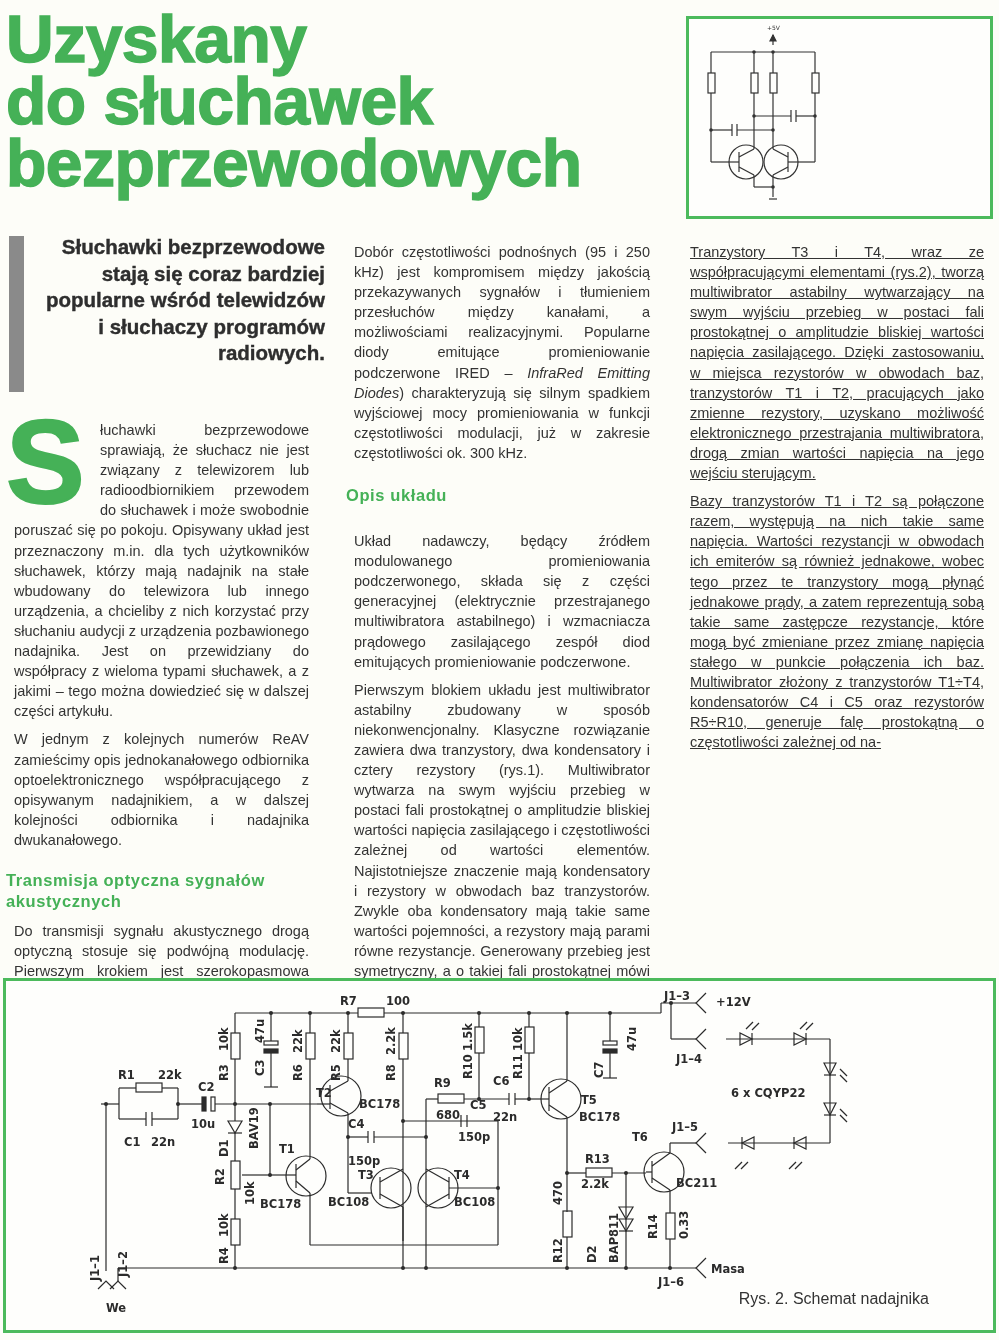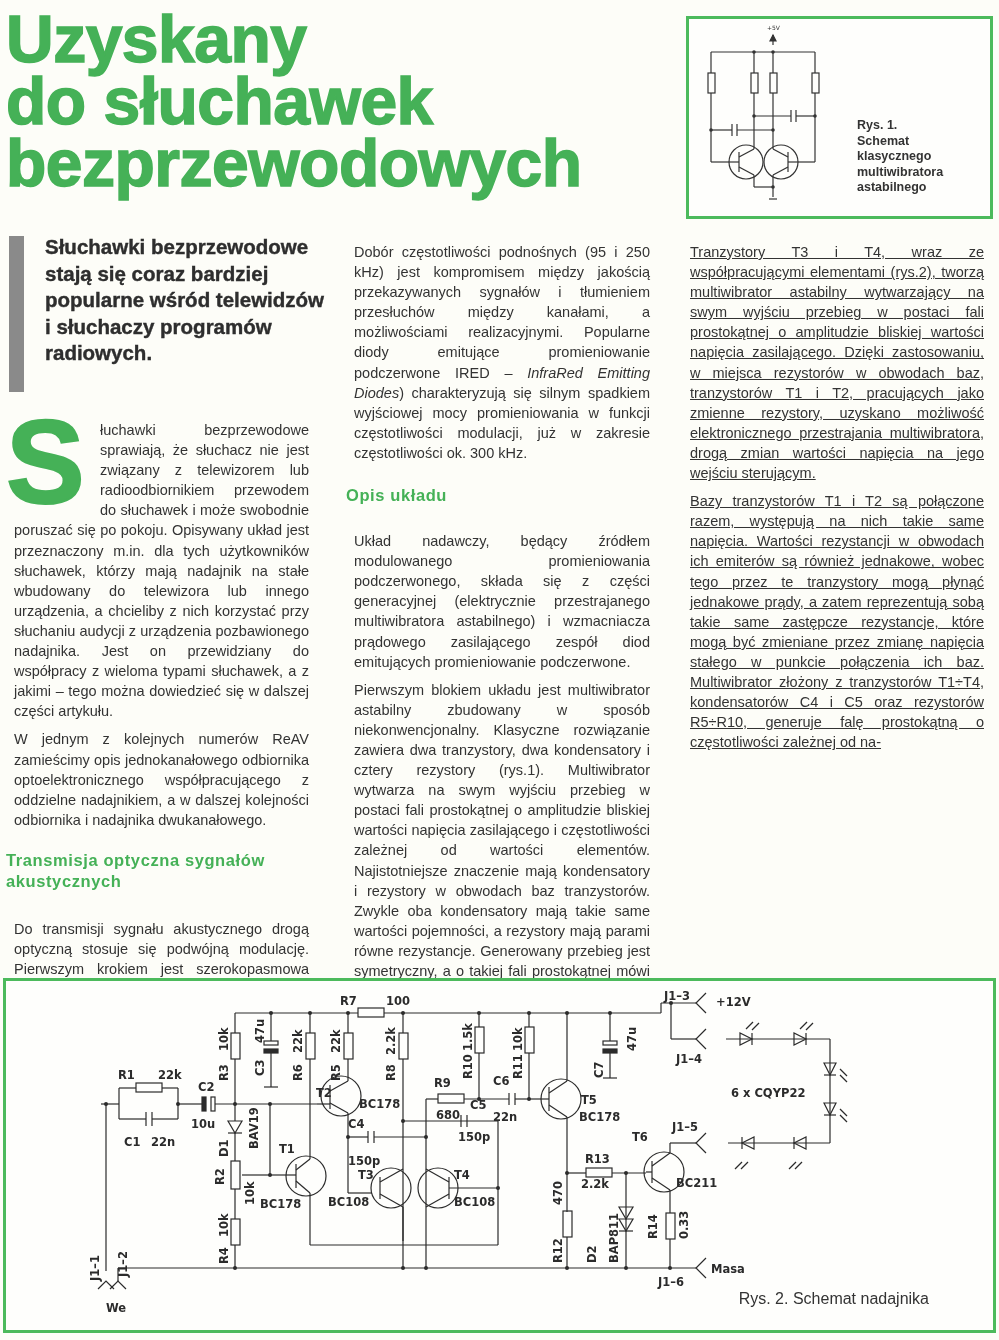--- a/index.html
+++ b/index.html
@@ -20,37 +20,37 @@
     }
     .fig1 svg { position: absolute; left: 0; top: 0; }
     .fig1-caption {
       position: absolute; left: 168px; top: 99px; font-size: 12.5px; line-height: 15.5px;
       font-weight: bold; color: #333;
     }
 
     .lead-bar { position: absolute; left: 9px; top: 236px; width: 15px; height: 156px; background: #8a8a8a; }
     .lead {
       position: absolute; left: 45px; top: 234px; width: 280px;
-      font-weight: 900; font-size: 20.5px; line-height: 26.5px; color: #2e2e2e;
+      font-weight: 900; font-size: 20.5px; line-height: 26.5px; color: #2e2e2e; text-align: right;
       -webkit-text-stroke: 0.4px #2e2e2e;
     }
 
     .col { position: absolute; font-size: 14.5px; line-height: 20.1px; color: #333; text-align: justify; }
     .col p { margin: 8px; }
     .col1 { left: 6px; top: 412px; width: 311px; }
     .col2 { left: 346px; top: 234px; width: 312px; }
     .col3 { left: 682px; top: 234px; width: 310px; text-decoration: underline; }
 
     .dropcap {
       float: left; font-weight: 900; color: #45b157; font-size: 118px; line-height: 92px;
       width: 86px; height: 100px; margin-right: 8px; margin-top: 4px; -webkit-text-stroke: 2px #45b157;
     }
     .subhead {
       font-weight: 900; color: #45b157; font-size: 16.5px; line-height: 21px; letter-spacing: 0.6px;
-      margin: 20px 0 27px 0; text-align: left;
+      margin: 20px 0 9px 0; text-align: left;
     }
     .subhead2 { margin: 22px 0 25px 0; }
     .col em { font-style: italic; }
     .fig2-wrap {
       position: absolute; left: 3px; top: 978px; width: 993px; height: 355px;
       border: 3px solid #4cba5c; background: #fefefc;
     }
     .fig2-wrap svg { position: absolute; left: 0; top: 0; }
     .lbl { font-family: "DejaVu Sans", sans-serif; font-size: 11.5px; font-weight: bold; fill: #2b2b2b; }
     .fig2-caption {
@@ -111,36 +111,29 @@
       <circle cx="65" cy="33" r="1.8"></circle>
         <circle cx="84" cy="33" r="1.8"></circle>
       <circle cx="65" cy="97" r="1.8"></circle>
         <circle cx="126" cy="97" r="1.8"></circle>
       <circle cx="22" cy="111" r="1.8"></circle>
         <circle cx="84" cy="111" r="1.8"></circle>
       <circle cx="84" cy="168" r="1.8"></circle>
     </g>
     <text x="78" y="11" font-size="6" font-family="DejaVu Sans, sans-serif" fill="#333">+5V</text>
   </svg>
-  <div class="fig1-caption">
-    <div>Rys. 1.</div>
-    <div>Schemat</div>
-    <div>klasycznego</div>
-    <div>multiwibratora</div>
-    <div>astabilnego</div>
-  </div>
 </div>
 
 <div class="lead-bar"></div>
 <div class="lead">Słuchawki bezprzewodowe stają się coraz bardziej popularne wśród telewidzów i słuchaczy programów radiowych.</div>
 
 <div class="col col1">
   <span class="dropcap">S</span>
   <p>łuchawki bezprzewodowe sprawiają, że słuchacz nie jest związany z telewizorem lub radioodbiornikiem przewodem do słuchawek i może swobodnie poruszać się po pokoju. Opisywany układ jest przeznaczony m.in. dla tych użytkowników słuchawek, którzy mają nadajnik na stałe wbudowany do telewizora lub innego urządzenia, a chcieliby z nich korzystać przy słuchaniu audycji z urządzenia pozbawionego nadajnika. Jest on przewidziany do współpracy z wieloma typami słuchawek, a z jakimi – tego można dowiedzieć się w dalszej części artykułu.</p>
-  <p>W jednym z kolejnych numerów ReAV zamieścimy opis jednokanałowego odbiornika optoelektronicznego współpracującego z oddzielne nadajnikiem, a w dalszej kolejności odbiornika i nadajnika dwukanałowego.</p>
+  <p>W jednym z kolejnych numerów ReAV zamieścimy opis jednokanałowego odbiornika optoelektronicznego współpracującego z opisywanym nadajnikiem, a w dalszej kolejności odbiornika i nadajnika dwukanałowego.</p>
   <div class="subhead">Transmisja optyczna sygnałów akustycznych</div>
   <p>Do transmisji sygnału akustycznego drogą optyczną stosuje się podwójną modulację. Pierwszym krokiem jest szerokopasmowa modulacja FM (częstotliwości) sygnału o częstotliwości od kilkudziesięciu kHz do kilku MHz (częstotliwość podnośna). Uzyskany sygnał FM służy do kluczowania amplitudy natężenia promieniowania. W systemach jednokanałowych, monofonicznych jest stosowana częstotliwość podnośna 95 kHz z maksymalną dewiacją 30 kHz. W systemach dwukanałowych są stosowane dwie częstotliwości podnośne, oddzielne dla obu kanałów – 95 i 250 kHz oraz maksymalna dewiacja – 30 kHz.</p>
 </div>
 
 <div class="col col2">
   <p><span>Dobór częstotliwości podnośnych (95 i 250 kHz) jest kompromisem między jakością przekazywanych sygnałów i tłumieniem przesłuchów między kanałami, a możliwościami realizacyjnymi. Popularne diody emitujące promieniowanie podczerwone IRED – </span><em>InfraRed Emitting Diodes</em><span>) charakteryzują się silnym spadkiem wyjściowej mocy promieniowania w funkcji częstotliwości modulacji, już w zakresie częstotliwości ok. 300 kHz.</span></p>
   <div class="subhead subhead2">Opis układu</div>
   <p>Układ nadawczy, będący źródłem modulowanego promieniowania podczerwonego, składa się z części generacyjnej (elektrycznie przestrajanego multiwibratora astabilnego) i wzmacniacza prądowego zasilającego zespół diod emitujących promieniowanie podczerwone.</p>
   <p>Pierwszym blokiem układu jest multiwibrator astabilny zbudowany w sposób niekonwencjonalny. Klasyczne rozwiązanie zawiera dwa tranzystory, dwa kondensatory i cztery rezystory (rys.1). Multiwibrator wytwarza na swym wyjściu przebieg w postaci fali prostokątnej o amplitudzie bliskiej wartości napięcia zasilającego i częstotliwości zależnej od wartości elementów. Najistotniejsze znaczenie mają kondensatory i rezystory w obwodach baz tranzystorów. Zwykle oba kondensatory mają takie same wartości pojemności, a rezystory mają parami równe rezystancje. Generowany przebieg jest symetryczny, a o takiej fali prostokątnej mówi się, że jej współczynnik wypełnienia wynosi 50%. Okres drgań multiwibratora jest proporcjonalny do iloczynu pojemności kondensatora i rezystancji rezystora w obwodzie bazy, a częstotliwość jest odwrotnie proporcjonalna.</p>
 </div>

